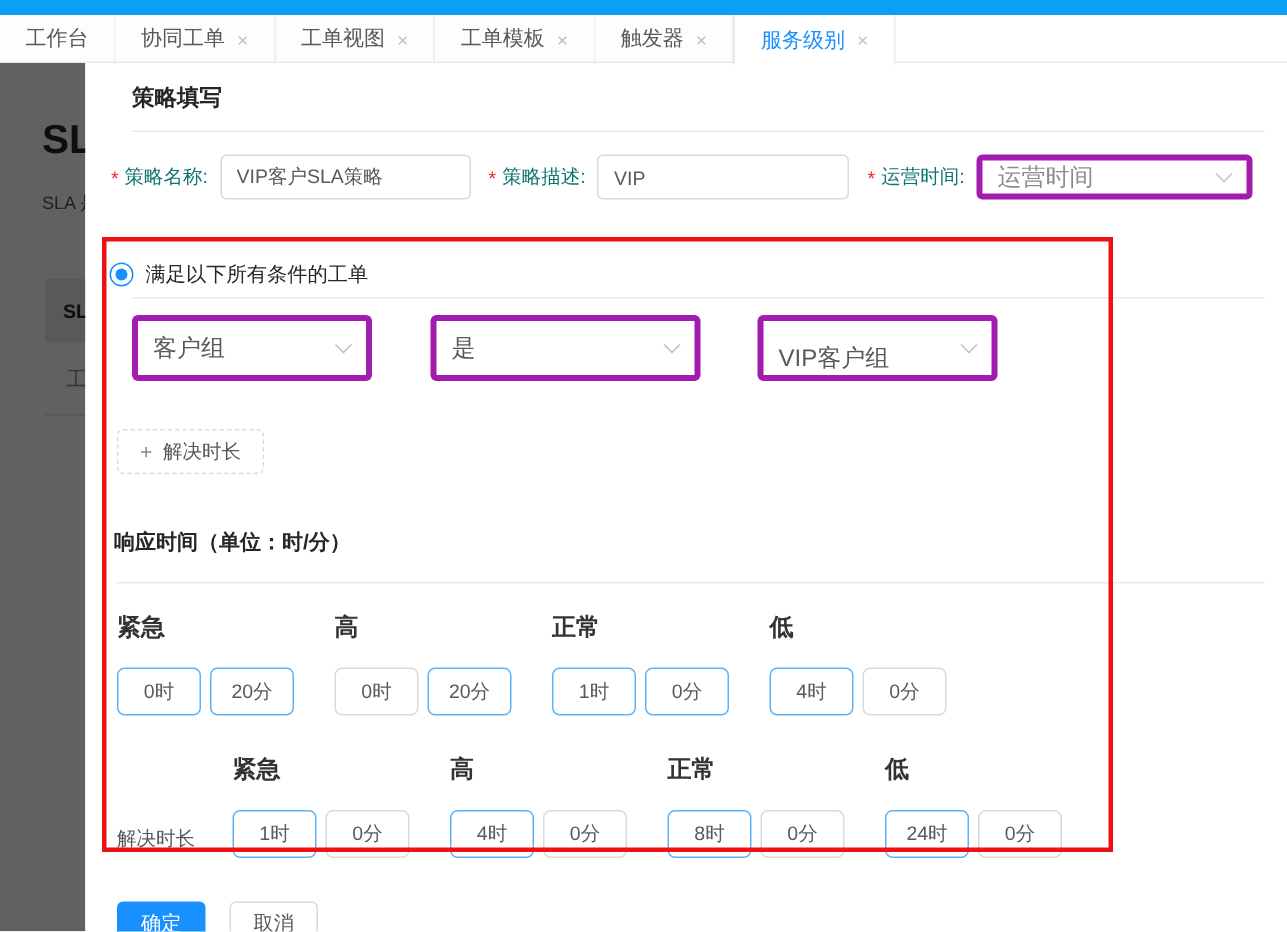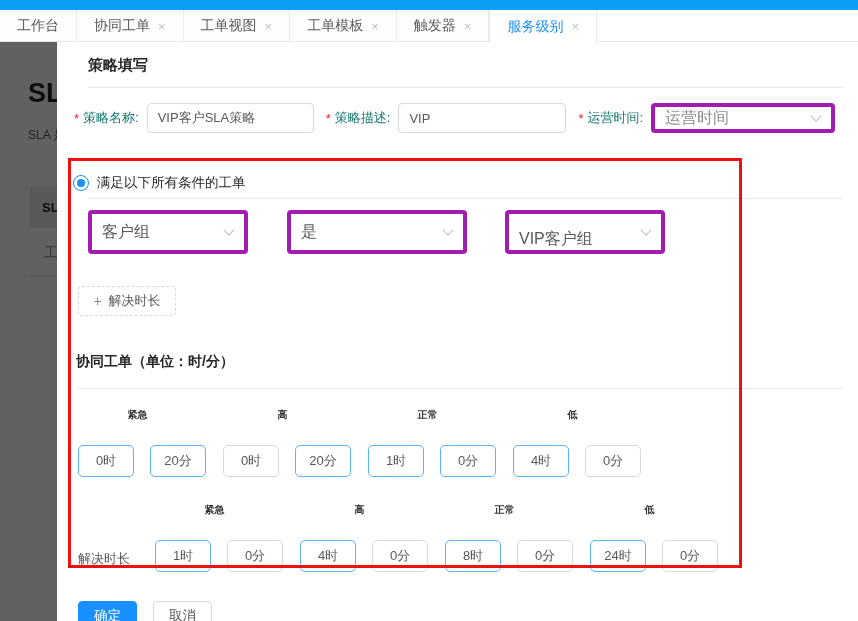--- a/index.html
+++ b/index.html
@@ -78,22 +78,22 @@
   .addrow .plus { color:#8c8c8c; font-size:14px; }
 
   .sec2-title { margin:37px 0 0 -2px; font-size:14px; font-weight:bold; color:#262626; }
 
   
   .time-row { display:flex; }
   .tr1 { margin-top:19px; }
   .tr2 { margin-top:26px; }
   .trlabel { width:77px; padding-top:47px; font-size:13px; color:#595959; }
   .tgroup { width:119px; margin-right:26px; }
-  .tg-head { text-align:center; font-size:10px; font-weight:bold; color:#333; height:17px; }
-  .tg-inputs { display:flex; gap:16px; margin-top:20px; }
+  .tg-head { font-size:16px; font-weight:bold; color:#333; height:17px; }
+  .tg-inputs { display:flex; gap:6px; margin-top:20px; }
   .time-input { width:56px; height:32px; border:1px solid #d9d9d9; border-radius:5px;
                 text-align:center; font-size:13px; color:#595959; outline:none; font-family:inherit; }
   .time-input[data-hl="true"] { border-color:#5cb3f6; }
 
   
   .footer { display:flex; margin-top:29px; gap:16px; }
   .btn { height:30px; min-width:56px; padding:0 15px; border-radius:4px; font-size:13.5px;
          cursor:pointer; font-family:inherit; }
   .btn-primary { background:#1890ff; border:1px solid #1890ff; color:#fff; }
   .btn-default { background:#fff; border:1px solid #d9d9d9; color:#595959; }
@@ -192,21 +192,21 @@
       <span>VIP客户组</span>
       <span class="chev"></span>
     </div>
   </div>
 
   <button class="addrow">
     <span class="plus">+</span>
     <span>解决时长</span>
   </button>
 
-  <div class="sec2-title">协同工单（单位：时/分）</div>
+  <div class="sec2-title">响应时间（单位：时/分）</div>
   <hr class="divider div3">
 
   <div class="time-row tr1">
     <div class="tgroup">
       <div class="tg-head">紧急</div>
       <div class="tg-inputs">
         <input class="time-input" data-hl="true" value="0时" style="">
         <input class="time-input" data-hl="true" value="20分" style="">
       </div>
     </div>

